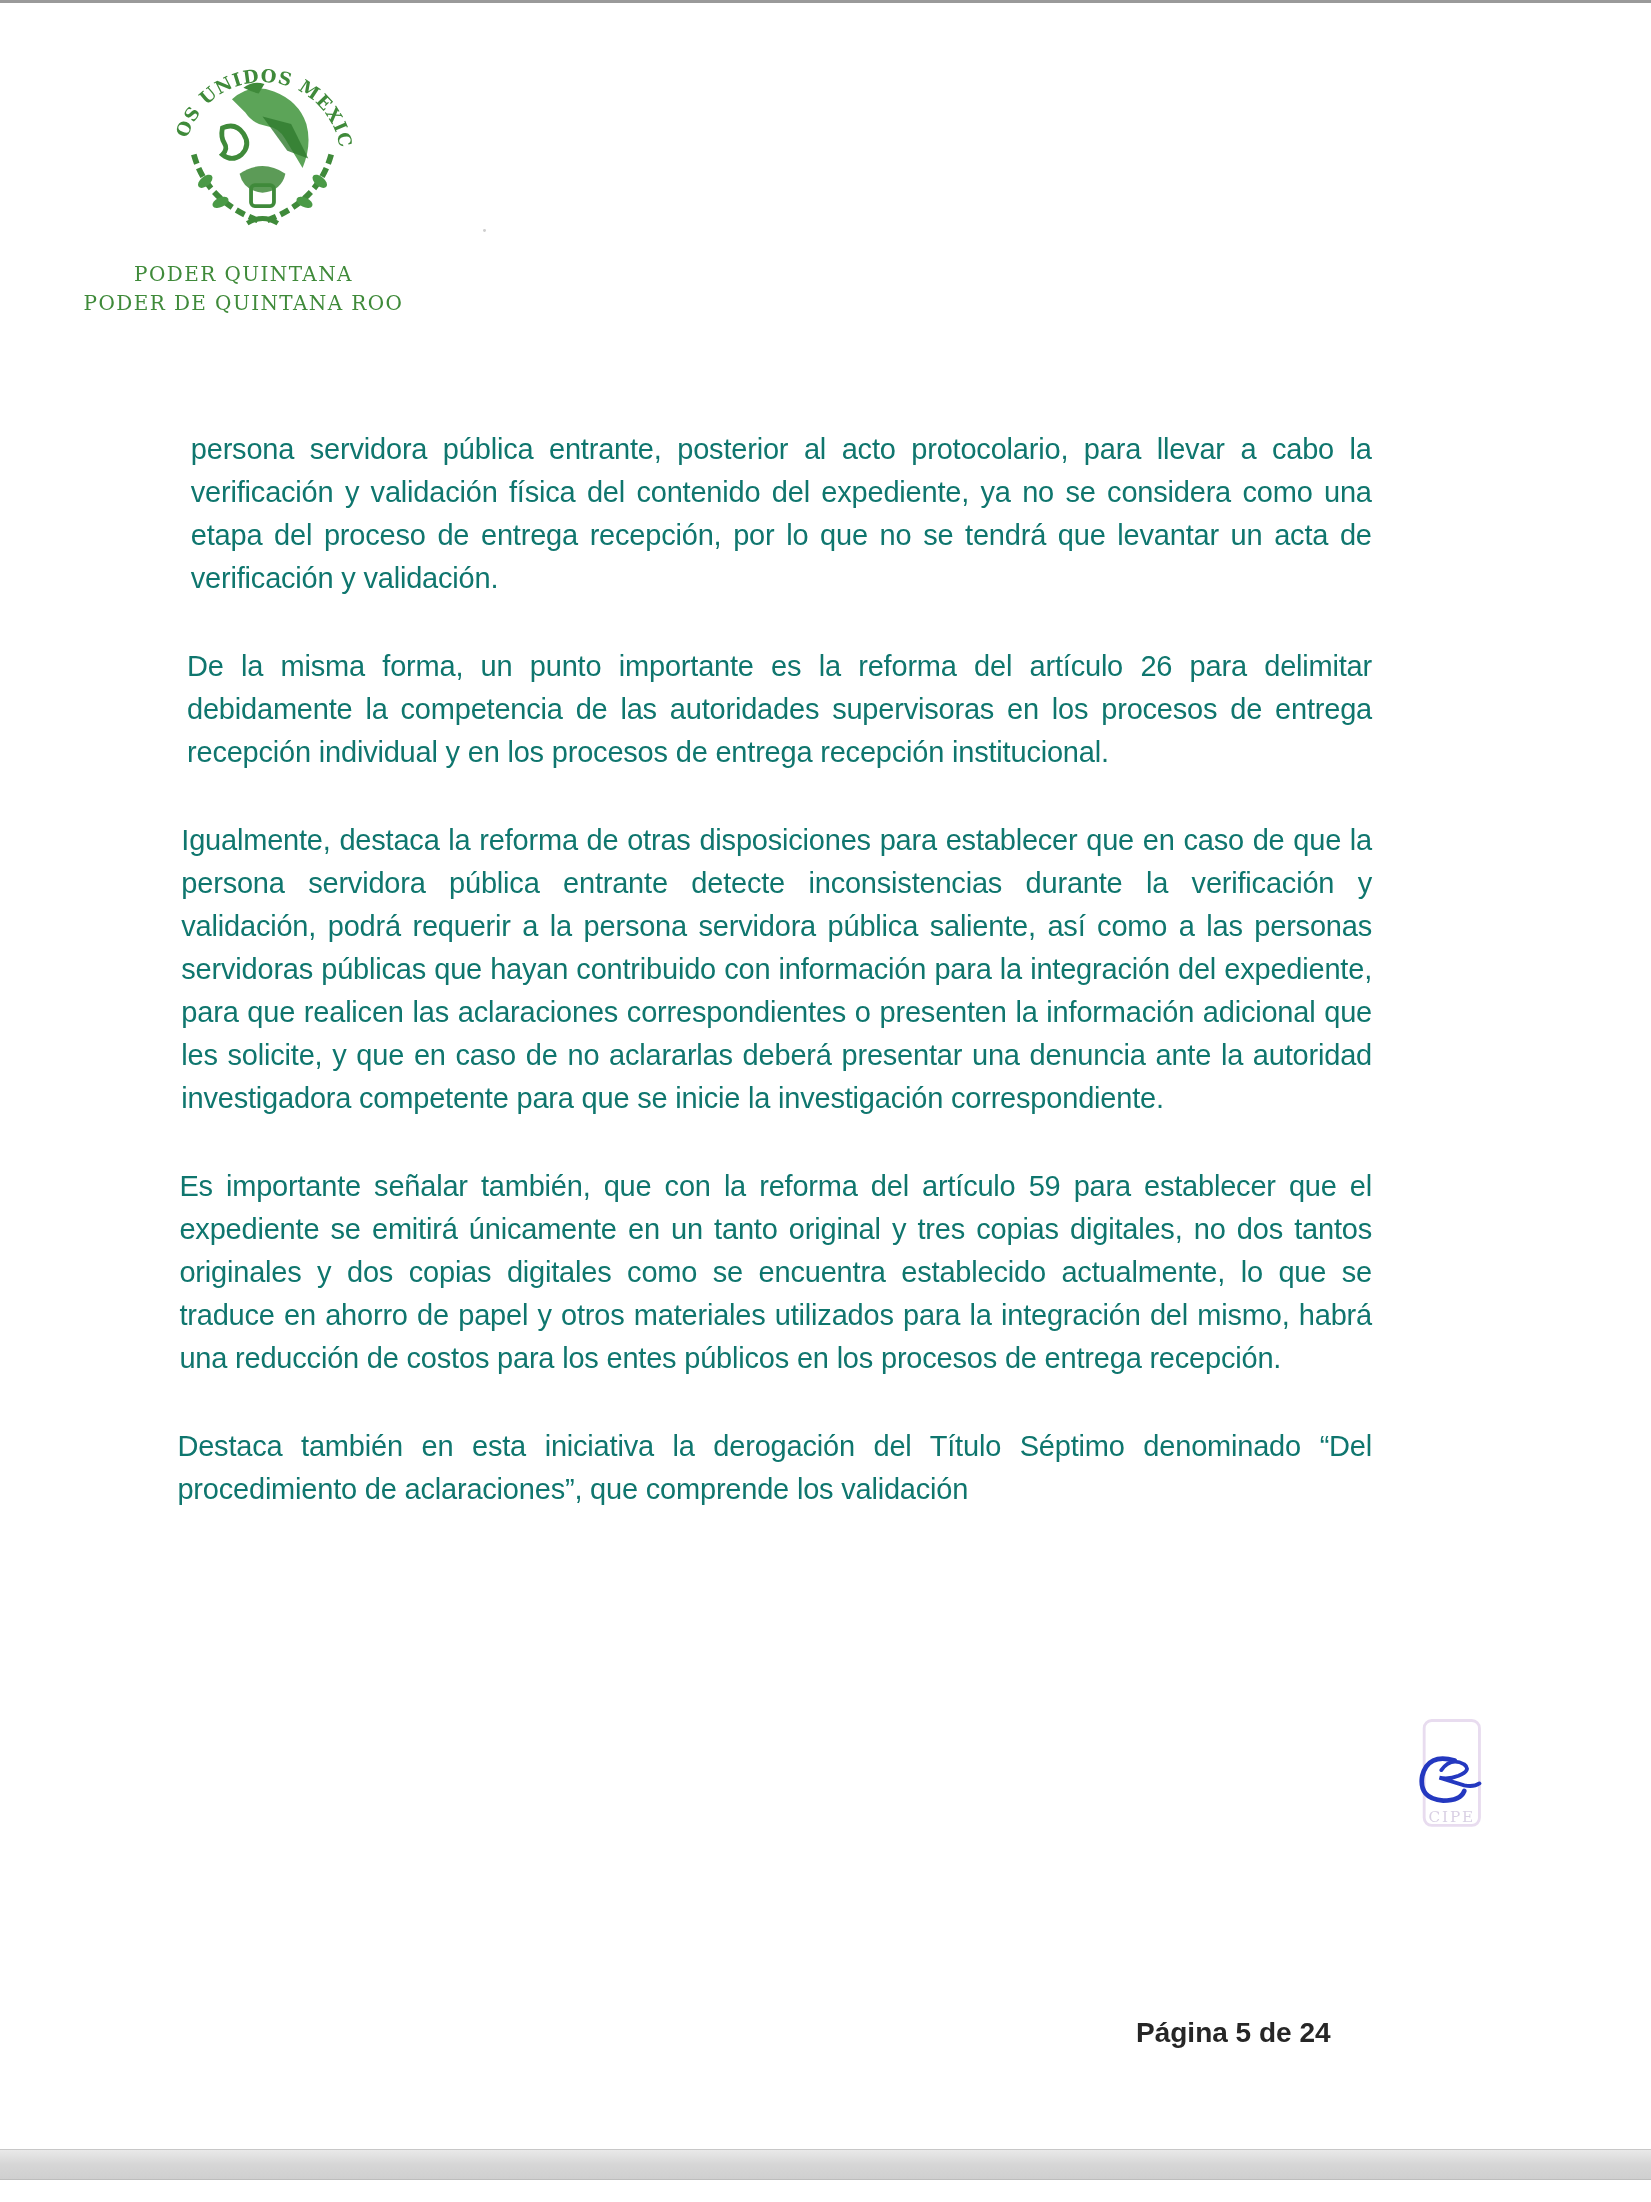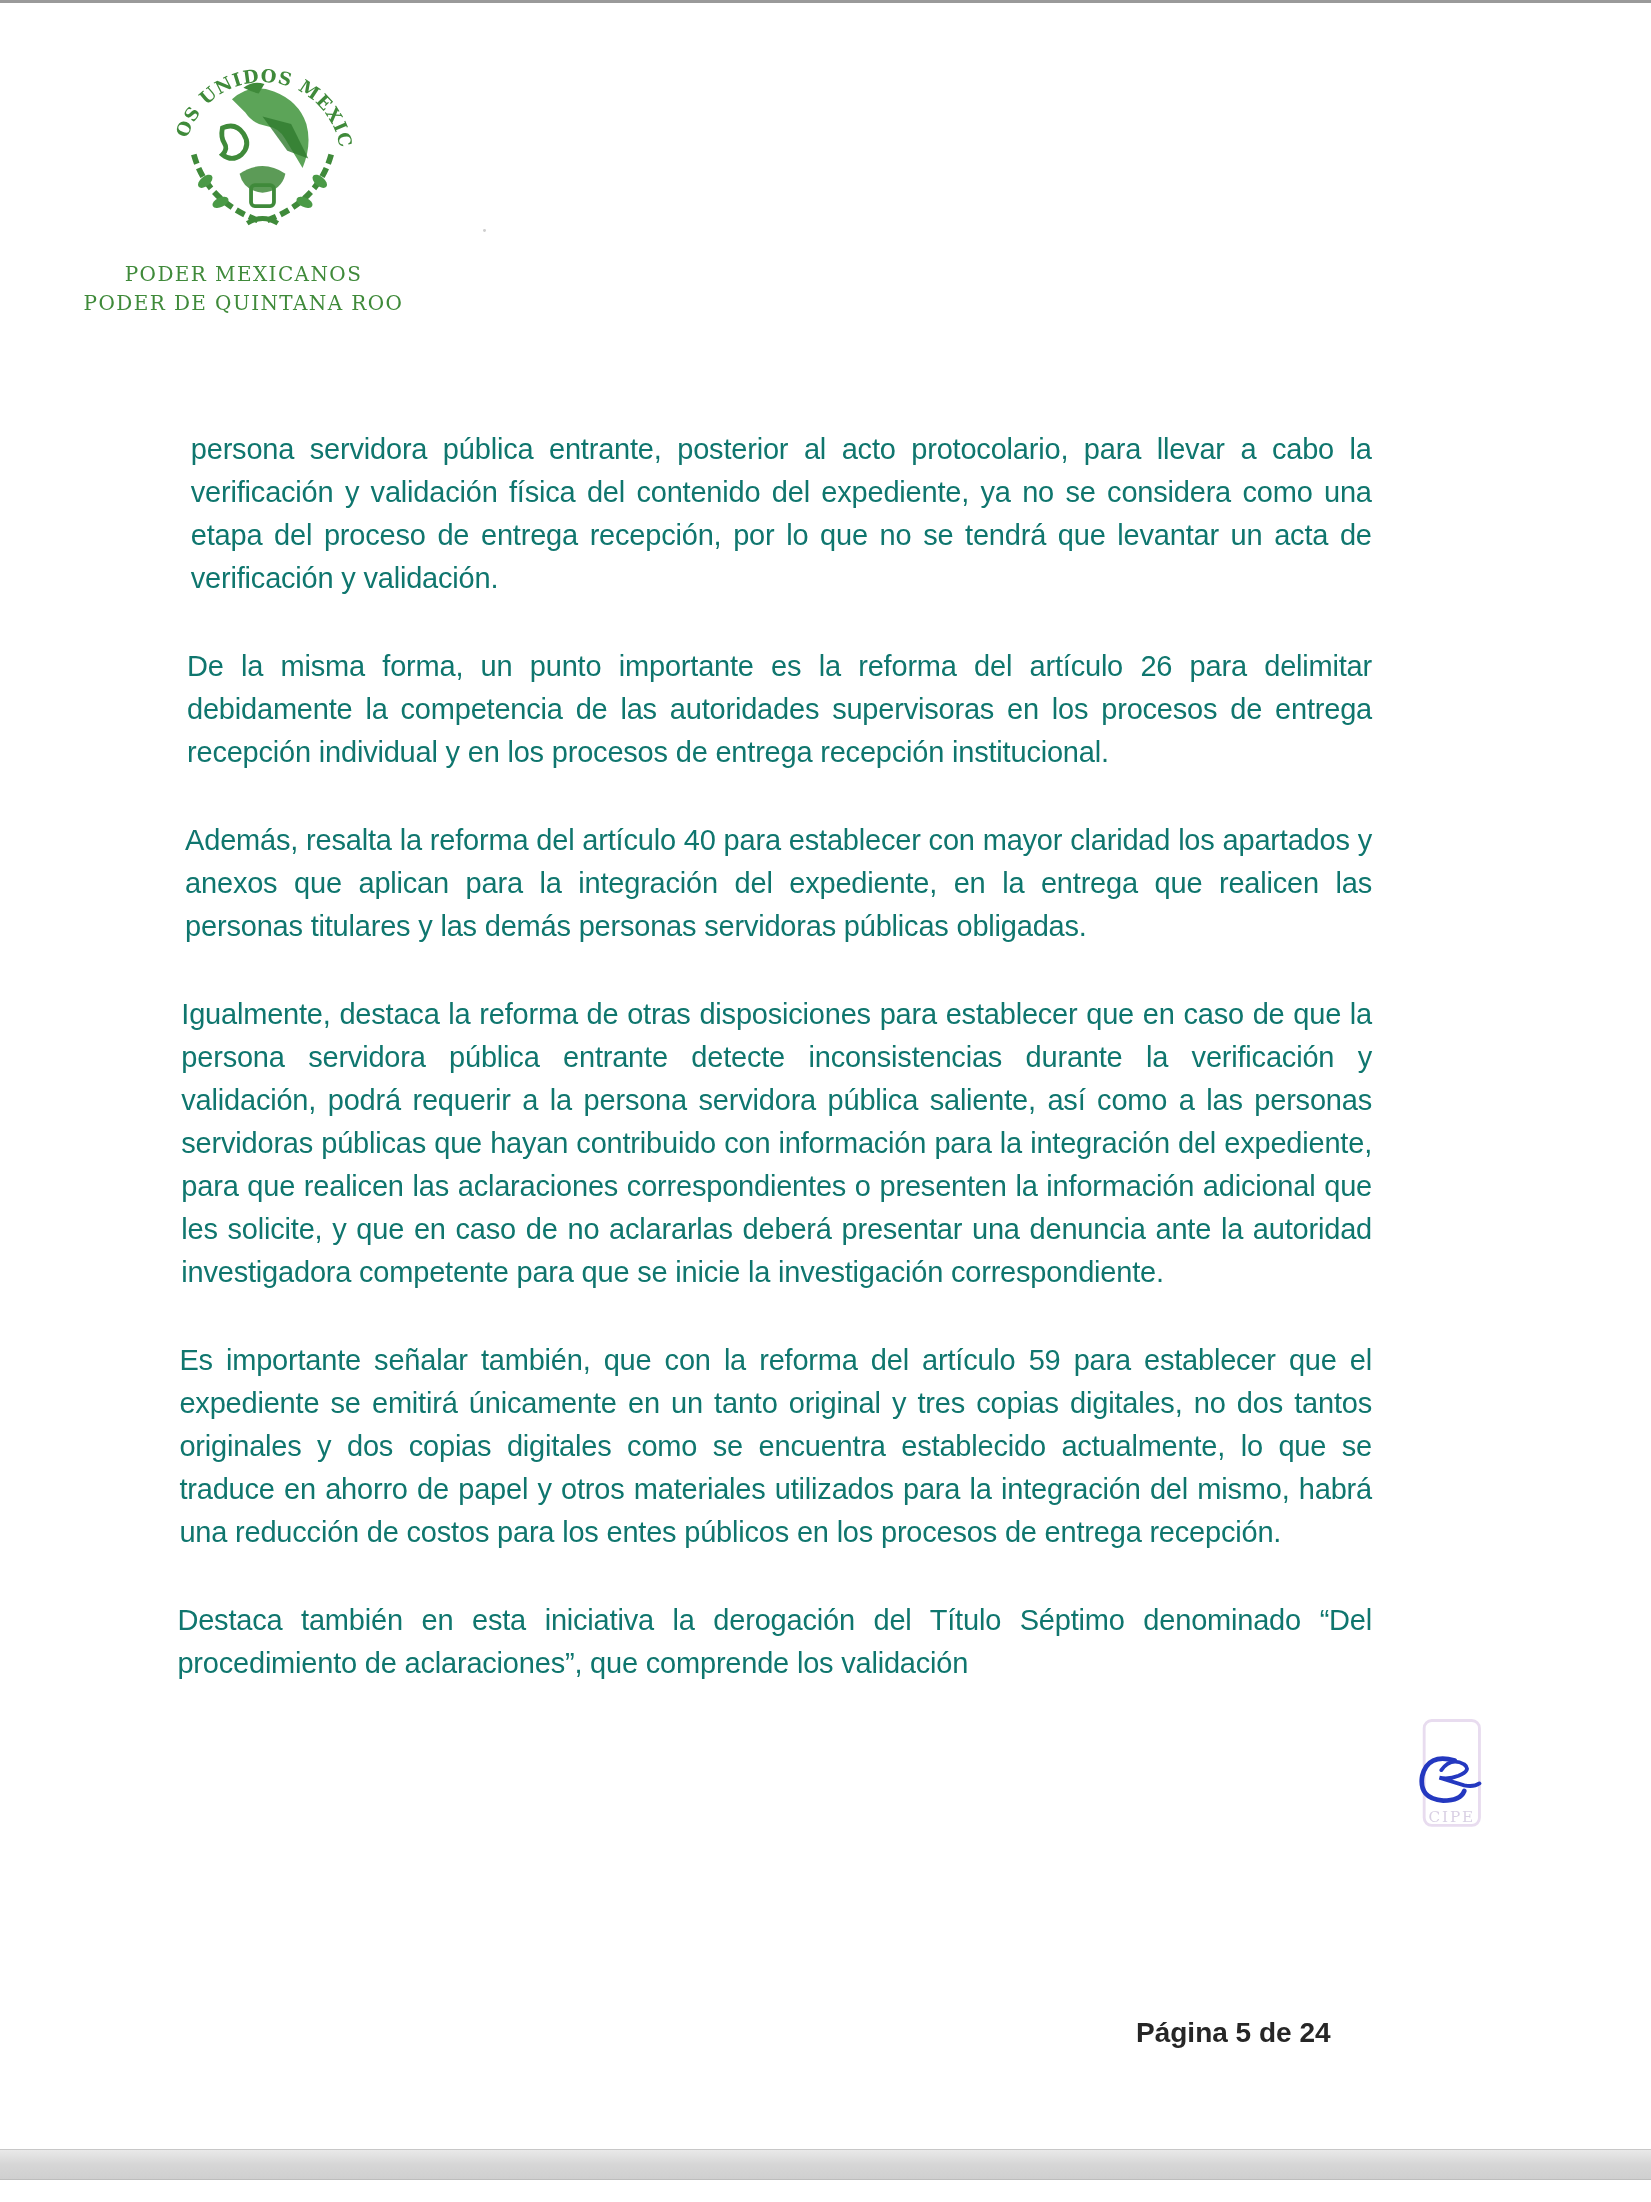--- a/index.html
+++ b/index.html
@@ -64,31 +64,30 @@
 
     <path d="M48 140 q14 50 70 70" fill="none" stroke="#3f8a3a" stroke-width="6" stroke-dasharray="10 5"></path>
     <path d="M192 140 q-14 50 -70 70" fill="none" stroke="#3f8a3a" stroke-width="6" stroke-dasharray="10 5"></path>
     <ellipse cx="60" cy="168" rx="9" ry="5" fill="#4a9a46" transform="rotate(-40 60 168)"></ellipse>
     <ellipse cx="76" cy="190" rx="9" ry="5" fill="#4a9a46" transform="rotate(-25 76 190)"></ellipse>
     <ellipse cx="180" cy="168" rx="9" ry="5" fill="#4a9a46" transform="rotate(40 180 168)"></ellipse>
     <ellipse cx="164" cy="190" rx="9" ry="5" fill="#4a9a46" transform="rotate(25 164 190)"></ellipse>
     <path d="M104 212 q16 -10 32 0" fill="none" stroke="#3f8a3a" stroke-width="5"></path>
   </svg>
   <div class="hdr-text">
-    <div>PODER MEXICANOS</div>
+    <div>PODER QUINTANA</div>
     <div>PODER DE QUINTANA ROO</div>
   </div>
 </div>
 
 <div class="stray-dot"></div>
 
 <div class="content">
   <p class="para p0">persona servidora pública entrante, posterior al acto protocolario, para llevar a cabo la verificación y validación física del contenido del expediente, ya no se considera como una etapa del proceso de entrega recepción, por lo que no se tendrá que levantar un acta de verificación y validación.</p>
   <p class="para p1">De la misma forma, un punto importante es la reforma del artículo 26 para delimitar debidamente la competencia de las autoridades supervisoras en los procesos de entrega recepción individual y en los procesos de entrega recepción institucional.</p>
-  <p class="para p2">Además, resalta la reforma del artículo 40 para establecer con mayor claridad los apartados y anexos que aplican para la integración del expediente, en la entrega que realicen las personas titulares y las demás personas servidoras públicas obligadas.</p>
   <p class="para p3">Igualmente, destaca la reforma de otras disposiciones para establecer que en caso de que la persona servidora pública entrante detecte inconsistencias durante la verificación y validación, podrá requerir a la persona servidora pública saliente, así como a las personas servidoras públicas que hayan contribuido con información para la integración del expediente, para que realicen las aclaraciones correspondientes o presenten la información adicional que les solicite, y que en caso de no aclararlas deberá presentar una denuncia ante la autoridad investigadora competente para que se inicie la investigación correspondiente.</p>
   <p class="para p4">Es importante señalar también, que con la reforma del artículo 59 para establecer que el expediente se emitirá únicamente en un tanto original y tres copias digitales, no dos tantos originales y dos copias digitales como se encuentra establecido actualmente, lo que se traduce en ahorro de papel y otros materiales utilizados para la integración del mismo, habrá una reducción de costos para los entes públicos en los procesos de entrega recepción.</p>
   <p class="para p5">Destaca también en esta iniciativa la derogación del Título Séptimo denominado “Del procedimiento de aclaraciones”, que comprende los validación</p>
 </div>
 
 <svg class="stamp" viewBox="0 0 90 150">
   <rect x="20" y="10" width="58" height="110" rx="8" fill="none" stroke="#e8dcef" stroke-width="3"></rect>
   <path d="M52 52 q-28 -8 -34 16 q-4 24 22 26 q18 0 22 -10" fill="none" stroke="#2438c0" stroke-width="5" stroke-linecap="round"></path>
   <path d="M38 62 q10 -14 24 -6 q8 6 -6 12 q-10 4 -20 2 l26 8 q10 2 16 -2" fill="none" stroke="#2438c0" stroke-width="4" stroke-linecap="round"></path>
   <text x="49" y="116" text-anchor="middle" font-family="DejaVu Serif, serif" font-size="16" fill="#d9d0e4" letter-spacing="2">CIPE</text>

